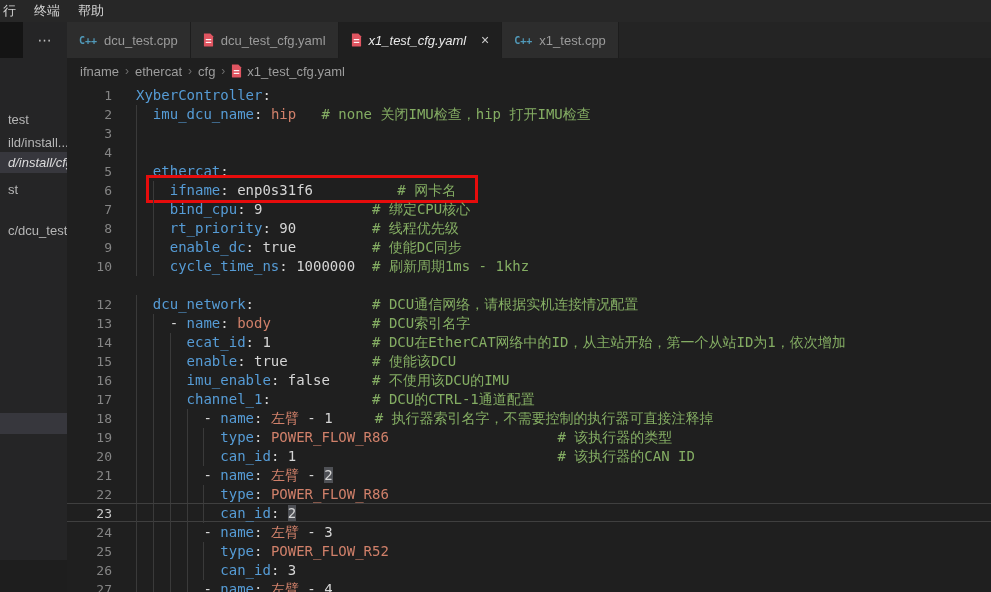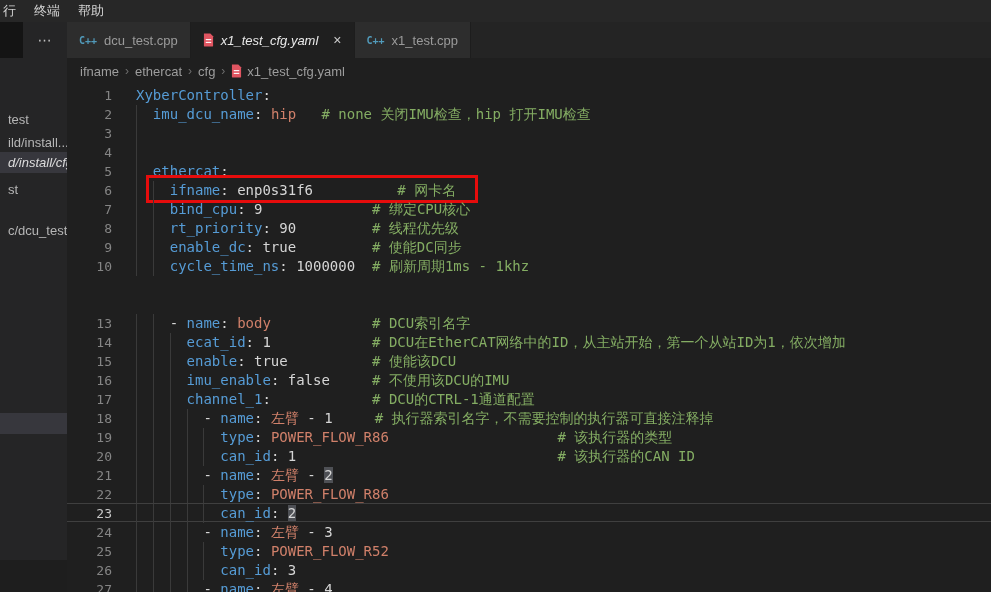--- a/index.html
+++ b/index.html
@@ -72,20 +72,28 @@
   <div class="tabbar">
     <div class="tab-left-black"></div>
     <div class="tab-actions">
       <span>⋯</span>
     </div>
     <div id="tabs" style="display:flex;">
         <div class="tab">
           <span class="cpp-ico" style="color: rgb(81, 154, 186);">C++</span>
           <span>dcu_test.cpp</span>
         </div>
+        <div class="tab">
+          <svg viewBox="0 0 12 14" class="yaml-ico">
+            <path d="M1 0h7l3 3v10.5a.5.5 0 0 1-.5.5h-9A.5.5 0 0 1 1 13.5z" fill="#e05561"></path>
+            <rect x="3" y="6" width="6" height="1.2" fill="#fff"></rect>
+            <rect x="3" y="9" width="6" height="1.2" fill="#fff"></rect>
+          </svg>
+          <span>dcu_test_cfg.yaml</span>
+        </div>
         <div class="tab active">
           <svg viewBox="0 0 12 14" class="yaml-ico">
             <path d="M1 0h7l3 3v10.5a.5.5 0 0 1-.5.5h-9A.5.5 0 0 1 1 13.5z" fill="#e05561"></path>
             <rect x="3" y="6" width="6" height="1.2" fill="#fff"></rect>
             <rect x="3" y="9" width="6" height="1.2" fill="#fff"></rect>
           </svg>
           <span>x1_test_cfg.yaml</span>
           <span class="close">×</span>
         </div>
         <div class="tab">
@@ -127,20 +135,21 @@
         <div class="line" style="top: 21px; position: absolute; left: 0px; width: 924px;"><div class="guide" style="left: 69px;"></div><span class="ln">2</span><span class="txt"><span class="tok-p">  </span><span class="tok-k">imu_dcu_name</span><span class="tok-p">: </span><span class="tok-s">hip</span><span class="tok-p">   </span><span class="tok-c"># none 关闭IMU检查，hip 打开IMU检查</span></span></div>
         <div class="line" style="top: 40px; position: absolute; left: 0px; width: 924px;"><div class="guide" style="left: 69px;"></div><span class="ln">3</span></div>
         <div class="line" style="top: 59px; position: absolute; left: 0px; width: 924px;"><div class="guide" style="left: 69px;"></div><span class="ln">4</span><span class="txt"></span></div>
         <div class="line" style="top: 78px; position: absolute; left: 0px; width: 924px;"><div class="guide" style="left: 69px;"></div><span class="ln">5</span><span class="txt"><span class="tok-p">  </span><span class="tok-k">ethercat</span><span class="tok-p">:</span></span></div>
         <div class="redbox" style="top: 91px;"></div>
         <div class="line" style="top: 97px; position: absolute; left: 0px; width: 924px;"><div class="guide" style="left: 69px;"></div><div class="guide" style="left: 85.86px;"></div><span class="ln">6</span><span class="txt"><span class="tok-p">    </span><span class="tok-k">ifname</span><span class="tok-p">: </span><span class="tok-p">enp0s31f6</span><span class="tok-p">          </span><span class="tok-c"># 网卡名</span></span></div>
         <div class="line" style="top: 116px; position: absolute; left: 0px; width: 924px;"><div class="guide" style="left: 69px;"></div><div class="guide" style="left: 85.86px;"></div><span class="ln">7</span><span class="txt"><span class="tok-p">    </span><span class="tok-k">bind_cpu</span><span class="tok-p">: </span><span class="tok-p">9</span><span class="tok-p">             </span><span class="tok-c"># 绑定CPU核心</span></span></div>
         <div class="line" style="top: 135px; position: absolute; left: 0px; width: 924px;"><div class="guide" style="left: 69px;"></div><div class="guide" style="left: 85.86px;"></div><span class="ln">8</span><span class="txt"><span class="tok-p">    </span><span class="tok-k">rt_priority</span><span class="tok-p">: </span><span class="tok-p">90</span><span class="tok-p">         </span><span class="tok-c"># 线程优先级</span></span></div>
         <div class="line" style="top: 154px; position: absolute; left: 0px; width: 924px;"><div class="guide" style="left: 69px;"></div><div class="guide" style="left: 85.86px;"></div><span class="ln">9</span><span class="txt"><span class="tok-p">    </span><span class="tok-k">enable_dc</span><span class="tok-p">: </span><span class="tok-p">true</span><span class="tok-p">         </span><span class="tok-c"># 使能DC同步</span></span></div>
         <div class="line" style="top: 173px; position: absolute; left: 0px; width: 924px;"><div class="guide" style="left: 69px;"></div><div class="guide" style="left: 85.86px;"></div><span class="ln">10</span><span class="txt"><span class="tok-p">    </span><span class="tok-k">cycle_time_ns</span><span class="tok-p">: </span><span class="tok-p">1000000</span><span class="tok-p">  </span><span class="tok-c"># 刷新周期1ms - 1khz</span></span></div>
+        <div class="line" style="top: 211px; position: absolute; left: 0px; width: 924px;"><div class="guide" style="left: 69px;"></div><span class="ln">12</span><span class="txt"><span class="tok-p">  </span><span class="tok-k">dcu_network</span><span class="tok-p">:</span><span class="tok-p">              </span><span class="tok-c"># DCU通信网络，请根据实机连接情况配置</span></span></div>
         <div class="line" style="top: 230px; position: absolute; left: 0px; width: 924px;"><div class="guide" style="left: 69px;"></div><div class="guide" style="left: 85.86px;"></div><span class="ln">13</span><span class="txt"><span class="tok-p">    </span><span class="tok-p">- </span><span class="tok-k">name</span><span class="tok-p">: </span><span class="tok-s">body</span><span class="tok-p">            </span><span class="tok-c"># DCU索引名字</span></span></div>
         <div class="line" style="top: 249px; position: absolute; left: 0px; width: 924px;"><div class="guide" style="left: 69px;"></div><div class="guide" style="left: 85.86px;"></div><div class="guide" style="left: 102.72px;"></div><span class="ln">14</span><span class="txt"><span class="tok-p">      </span><span class="tok-k">ecat_id</span><span class="tok-p">: </span><span class="tok-p">1</span><span class="tok-p">            </span><span class="tok-c"># DCU在EtherCAT网络中的ID，从主站开始，第一个从站ID为1，依次增加</span></span></div>
         <div class="line" style="top: 268px; position: absolute; left: 0px; width: 924px;"><div class="guide" style="left: 69px;"></div><div class="guide" style="left: 85.86px;"></div><div class="guide" style="left: 102.72px;"></div><span class="ln">15</span><span class="txt"><span class="tok-p">      </span><span class="tok-k">enable</span><span class="tok-p">: </span><span class="tok-p">true</span><span class="tok-p">          </span><span class="tok-c"># 使能该DCU</span></span></div>
         <div class="line" style="top: 287px; position: absolute; left: 0px; width: 924px;"><div class="guide" style="left: 69px;"></div><div class="guide" style="left: 85.86px;"></div><div class="guide" style="left: 102.72px;"></div><span class="ln">16</span><span class="txt"><span class="tok-p">      </span><span class="tok-k">imu_enable</span><span class="tok-p">: </span><span class="tok-p">false</span><span class="tok-p">     </span><span class="tok-c"># 不使用该DCU的IMU</span></span></div>
         <div class="line" style="top: 306px; position: absolute; left: 0px; width: 924px;"><div class="guide" style="left: 69px;"></div><div class="guide" style="left: 85.86px;"></div><div class="guide" style="left: 102.72px;"></div><span class="ln">17</span><span class="txt"><span class="tok-p">      </span><span class="tok-k">channel_1</span><span class="tok-p">:</span><span class="tok-p">            </span><span class="tok-c"># DCU的CTRL-1通道配置</span></span></div>
         <div class="line" style="top: 325px; position: absolute; left: 0px; width: 924px;"><div class="guide" style="left: 69px;"></div><div class="guide" style="left: 85.86px;"></div><div class="guide" style="left: 102.72px;"></div><div class="guide" style="left: 119.58px;"></div><span class="ln">18</span><span class="txt"><span class="tok-p">        </span><span class="tok-p">- </span><span class="tok-k">name</span><span class="tok-p">: </span><span class="tok-s">左臂</span><span class="tok-p"> - 1</span><span class="tok-p">     </span><span class="tok-c"># 执行器索引名字，不需要控制的执行器可直接注释掉</span></span></div>
         <div class="line" style="top: 344px; position: absolute; left: 0px; width: 924px;"><div class="guide" style="left: 69px;"></div><div class="guide" style="left: 85.86px;"></div><div class="guide" style="left: 102.72px;"></div><div class="guide" style="left: 119.58px;"></div><div class="guide" style="left: 136.44px;"></div><span class="ln">19</span><span class="txt"><span class="tok-p">          </span><span class="tok-k">type</span><span class="tok-p">: </span><span class="tok-s">POWER_FLOW_R86</span><span class="tok-p">                    </span><span class="tok-c"># 该执行器的类型</span></span></div>
         <div class="line" style="top: 363px; position: absolute; left: 0px; width: 924px;"><div class="guide" style="left: 69px;"></div><div class="guide" style="left: 85.86px;"></div><div class="guide" style="left: 102.72px;"></div><div class="guide" style="left: 119.58px;"></div><div class="guide" style="left: 136.44px;"></div><span class="ln">20</span><span class="txt"><span class="tok-p">          </span><span class="tok-k">can_id</span><span class="tok-p">: </span><span class="tok-p">1</span><span class="tok-p">                               </span><span class="tok-c"># 该执行器的CAN ID</span></span></div>
         <div class="line" style="top: 382px; position: absolute; left: 0px; width: 924px;"><div class="guide" style="left: 69px;"></div><div class="guide" style="left: 85.86px;"></div><div class="guide" style="left: 102.72px;"></div><div class="guide" style="left: 119.58px;"></div><span class="ln">21</span><span class="txt"><span class="tok-p">        </span><span class="tok-p">- </span><span class="tok-k">name</span><span class="tok-p">: </span><span class="tok-s">左臂</span><span class="tok-p"> - </span><span class="tok-p hl">2</span></span></div>
         <div class="line" style="top: 401px; position: absolute; left: 0px; width: 924px;"><div class="guide" style="left: 69px;"></div><div class="guide" style="left: 85.86px;"></div><div class="guide" style="left: 102.72px;"></div><div class="guide" style="left: 119.58px;"></div><div class="guide" style="left: 136.44px;"></div><span class="ln">22</span><span class="txt"><span class="tok-p">          </span><span class="tok-k">type</span><span class="tok-p">: </span><span class="tok-s">POWER_FLOW_R86</span></span></div>

